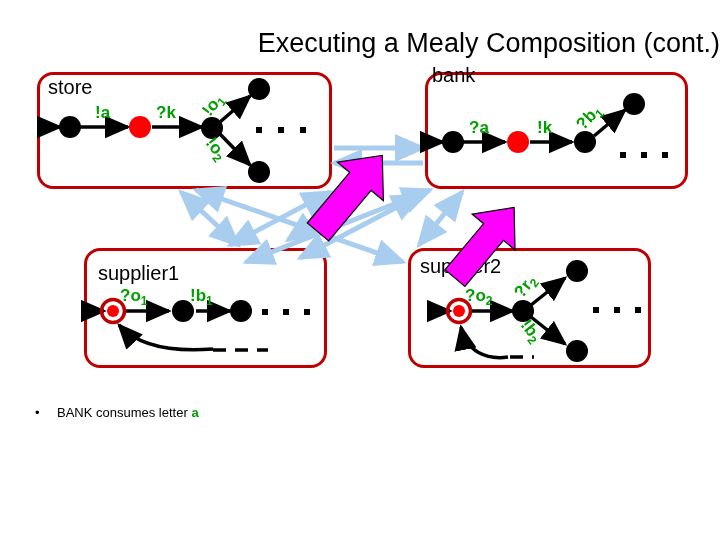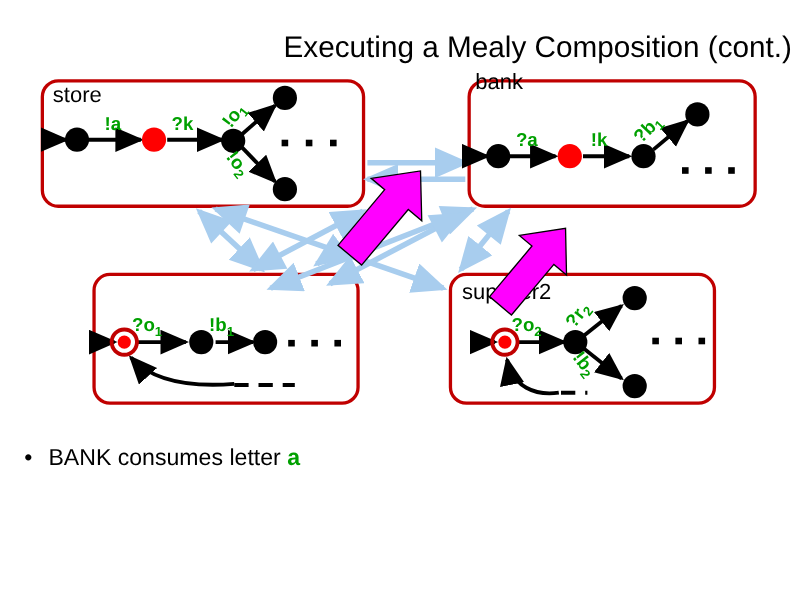--- a/index.html
+++ b/index.html
@@ -19,22 +19,22 @@
     border-radius:16px;
     background:transparent;
     box-sizing:border-box;
   }
   .m-label{
     position:absolute;
     font-size:20px;font-weight:normal;color:#000000;
     white-space:nowrap;
   }
   .bullet{
-    position:absolute;left:22px;top:405px;width:600px;
-    font-size:21px;color:#000;
+    position:absolute;left:35px;top:405px;width:600px;
+    font-size:13px;color:#000;
   }
   .bullet .dot{display:inline-block;width:22px;}
   .bullet .hl{color:#00A000;font-weight:bold;}
   svg{position:absolute;left:0;top:0;width:720px;height:540px;overflow:visible;}
   .lbl{
     font-family:"Liberation Sans", sans-serif;
     font-size:17px;font-weight:bold;fill:#00A000;
   }
   .lbl .sub{font-size:12px;}
   .dots{fill:#000;}
@@ -46,20 +46,21 @@
 
   <div class="title">Executing a Mealy Composition (cont.)</div>
 
   <div class="machine" style="left:37px;top:72px;width:295px;height:117px;"></div>
   <div class="m-label" style="left:48px;top:76px;">store</div>
 
   <div class="machine" style="left:425px;top:72px;width:263px;height:117px;"></div>
   <div class="m-label" style="left:432px;top:64px;">bank</div>
 
   <div class="machine" style="left:84px;top:248px;width:243px;height:120px;"></div>
+  <div class="m-label" style="left:98px;top:262px;">supplier1</div>
 
   <div class="machine" style="left:408px;top:248px;width:243px;height:120px;"></div>
   <div class="m-label" style="left:420px;top:255px;">supplier2</div>
 
   <svg viewBox="0 0 720 540" xmlns="http://www.w3.org/2000/svg">
     <defs>
       <marker id="ah" markerWidth="8" markerHeight="8" refX="6.2" refY="3" orient="auto">
         <path d="M0,0 L7,3 L0,6 z" fill="#000"></path>
       </marker>
       <marker id="ahb" markerWidth="9" markerHeight="9" refX="6.6" refY="3.2" orient="auto">

